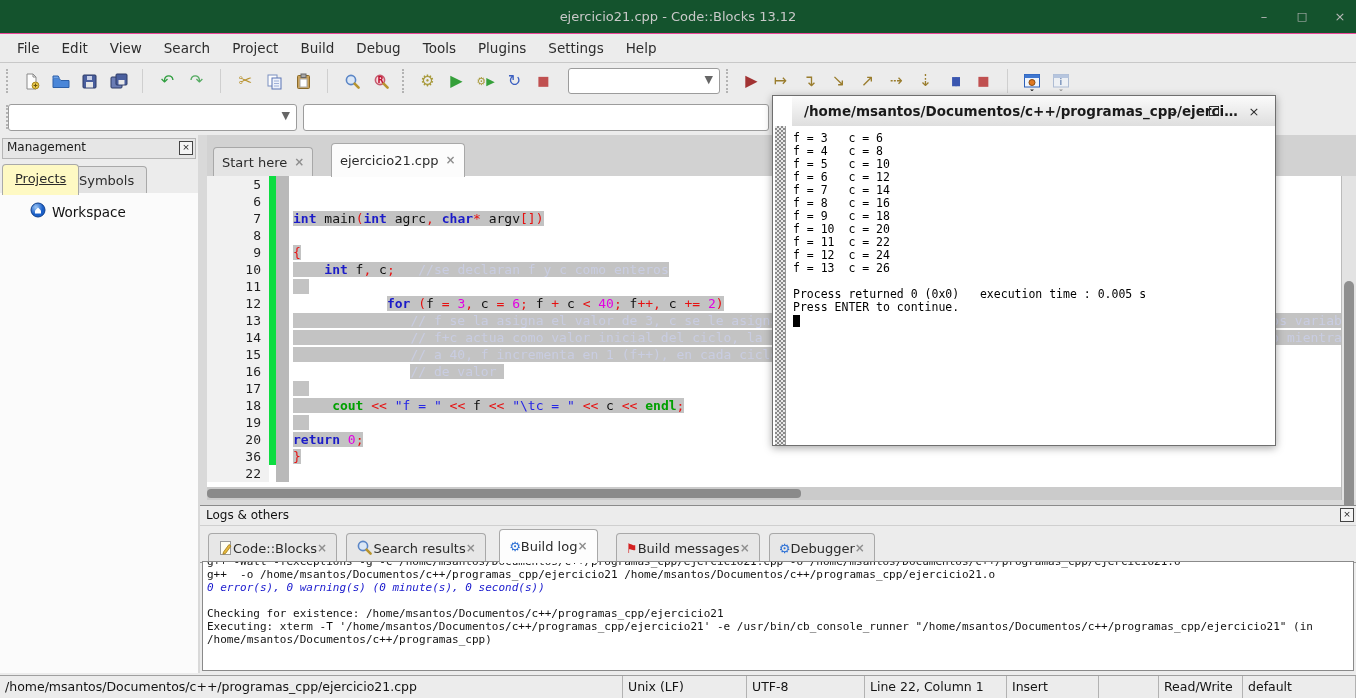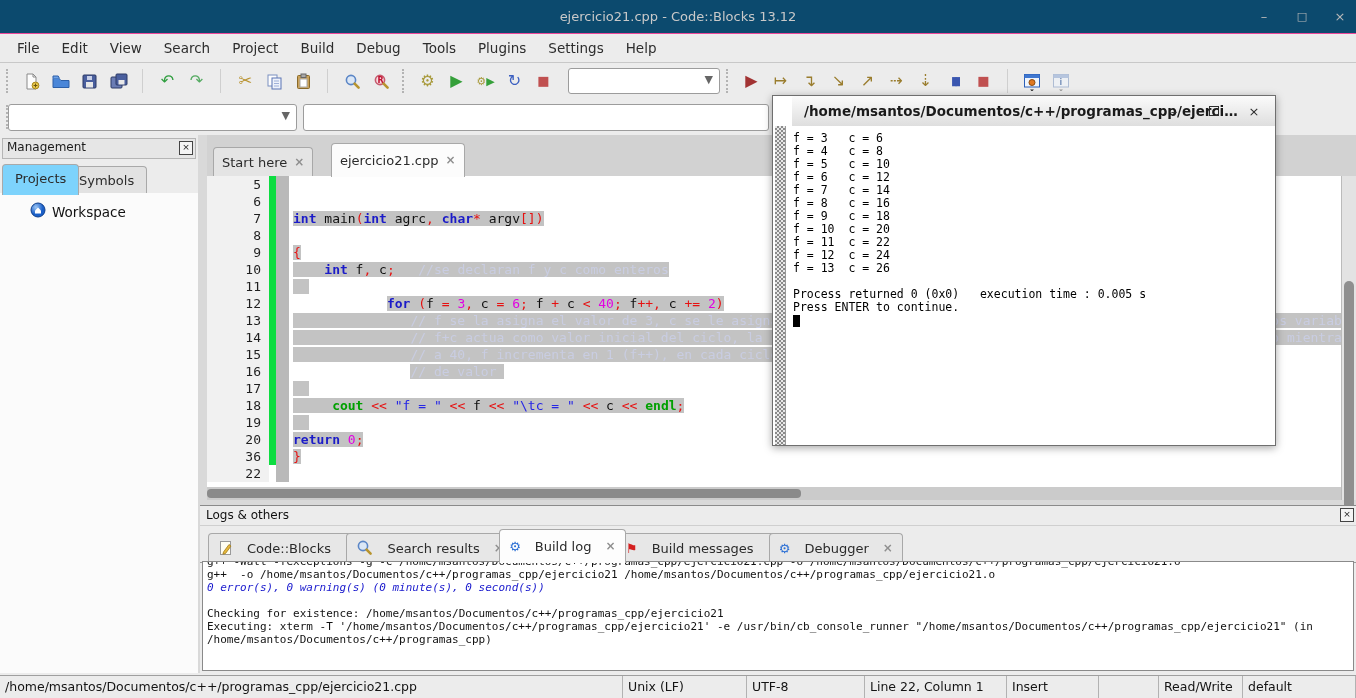--- a/index.html
+++ b/index.html
@@ -1,19 +1,19 @@
 <!DOCTYPE html>
 <html><head>
 <meta charset="utf-8">
 <style>
   html,body{margin:0;padding:0;background:#555;}
   .app{position:relative;width:1356px;height:698px;background:#ececec;overflow:hidden;
        font-family:"DejaVu Sans","Liberation Sans",sans-serif;-webkit-font-smoothing:antialiased;}
   
-  .titlebar{position:absolute;left:0;top:0;width:1356px;height:33px;background:#0c4a6e;
+  .titlebar{position:absolute;left:0;top:0;width:1356px;height:33px;background:#14532d;
             border-bottom:3px solid #ec4899;}
   .titlebar .wtitle{position:absolute;left:0;right:0;top:0;height:33px;line-height:33px;text-align:center;
             color:#c9c9c9;font-size:13px;}
   .winbtns{position:absolute;right:8px;top:0;height:33px;display:flex;align-items:center;gap:22px;}
   .winbtn{color:#b9b9b9;font-size:13px;width:16px;text-align:center;cursor:default;}
   .winbtn.box{font-size:11px;}
   
   .menubar{position:absolute;left:0;top:34px;width:1356px;height:29px;background:#ececec;
            border-bottom:1px solid #c8c8c8;display:flex;align-items:center;padding-left:6px;box-sizing:border-box;}
   .menuitem{padding:0 11px;font-size:13.5px;color:#2d2d2d;line-height:29px;}
@@ -34,21 +34,21 @@
   .field2{position:absolute;left:303px;top:5px;width:464px;height:25px;background:#fff;border:1px solid #9c9c9c;border-radius:3px;}
   
   .mgmt{position:absolute;left:0;top:135px;width:198px;height:538px;background:#ececec;}
   .mgmt-cap{position:relative;height:19px;margin:3px 2px 0 2px;border:1px solid #b5b5b5;background:#e6e6e6;
             font-size:12px;line-height:17px;padding-left:4px;color:#1c1c1c;}
   .smallclose{position:absolute;right:2px;top:2px;width:12px;height:12px;border:1px solid #444;background:#f4f4f4;
               font-size:9px;line-height:11px;text-align:center;color:#222;}
   .mgmt-tabs{position:relative;height:31px;margin-top:4px;border-bottom:1px solid #a9a9a9;}
   .mtab{position:absolute;bottom:-1px;height:28px;border:1px solid #a9a9a9;border-bottom:none;
         border-radius:4px 4px 0 0;font-size:13px;padding:0 12px;line-height:28px;color:#2c2c2c;background:#e2e2e2;}
-  .mtab.active{background:#7dd3fc;height:30px;z-index:2;}
+  .mtab.active{background:#fef9c3;height:30px;z-index:2;text-decoration:underline;}
   .mgmt-body{position:absolute;left:0;right:0;top:58px;bottom:0;background:#fbfbfb;border-top:1px solid #fbfbfb;}
   .treeitem{display:flex;align-items:center;gap:6px;padding:8px 16px 0 30px;font-size:13.5px;color:#111;}
   
   .vsplit{position:absolute;left:198px;top:135px;width:9px;height:538px;background:#d9d9d9;}
   .hsplit{position:absolute;left:198px;top:498px;width:1158px;height:9px;background:#d9d9d9;}
   
   .edregion{position:absolute;left:207px;top:135px;width:1149px;height:365px;background:#d2d2d2;}
   .edtabs{position:absolute;left:4px;top:5px;right:0;height:36px;border-bottom:1px solid #a8a8a8;}
   .edtab{position:absolute;bottom:-1px;height:29px;background:#e4e4e4;border:1px solid #a8a8a8;border-bottom:none;
          border-radius:4px 4px 0 0;font-size:13px;line-height:29px;padding:0 8px;color:#2b2b2b;display:flex;align-items:center;gap:7px;}
@@ -72,21 +72,21 @@
   .hscroll{position:absolute;left:0;top:352px;width:1134px;height:13px;background:#cbcbcb;}
   .hthumb{position:absolute;left:0;top:2px;width:594px;height:9px;background:#8a8a8a;border-radius:4px;}
   .vscroll{position:absolute;left:1134px;top:41px;width:15px;height:324px;background:#e3e3e3;border-left:1px solid #bbb;box-sizing:border-box;}
   .vthumb{position:absolute;left:2px;top:105px;width:10px;height:237px;background:#8f8f8f;border-radius:5px;}
   
   .logs{position:absolute;left:200px;top:505px;width:1156px;height:168px;background:#ececec;}
   .logs-cap{position:relative;height:19px;border-top:1px solid #8a8a8a;border-bottom:1px solid #cfcfcf;
             background:#ececec;font-size:12px;line-height:18px;padding-left:6px;color:#111;}
   .logtabs{position:relative;height:36px;border-bottom:1px solid #9b9b9b;}
   .ltab{position:absolute;bottom:-1px;height:29px;background:#e7e7e7;border:1px solid #a8a8a8;border-bottom:none;
-        border-radius:4px 4px 0 0;font-size:13px;line-height:29px;padding:0 9px;color:#2b2b2b;display:flex;align-items:center;gap:14px;}
+        border-radius:4px 4px 0 0;font-size:13px;line-height:29px;padding:0 9px;color:#2b2b2b;display:flex;align-items:center;gap:0;}
   .ltab.active{background:#fdfdfd;height:33px;z-index:2;}
   .ltab .licon{font-size:13px;line-height:13px;}
   .logbody{position:absolute;left:2px;right:2px;top:56px;bottom:2px;background:#fff;border:1px solid #8a8a8a;overflow:hidden;}
   .logline{font-family:"DejaVu Sans Mono","Liberation Mono",monospace;font-size:11px;line-height:13px;color:#111;
            white-space:pre-wrap;overflow-wrap:anywhere;padding:0 4px;}
   .logline.info{color:#1a1acd;font-style:italic;}
   .logline.clip{margin-top:-7px;}
   
   .statusbar{position:absolute;left:0;top:675px;width:1356px;height:23px;background:#ececec;border-top:1px solid #9f9f9f;
              display:flex;}

